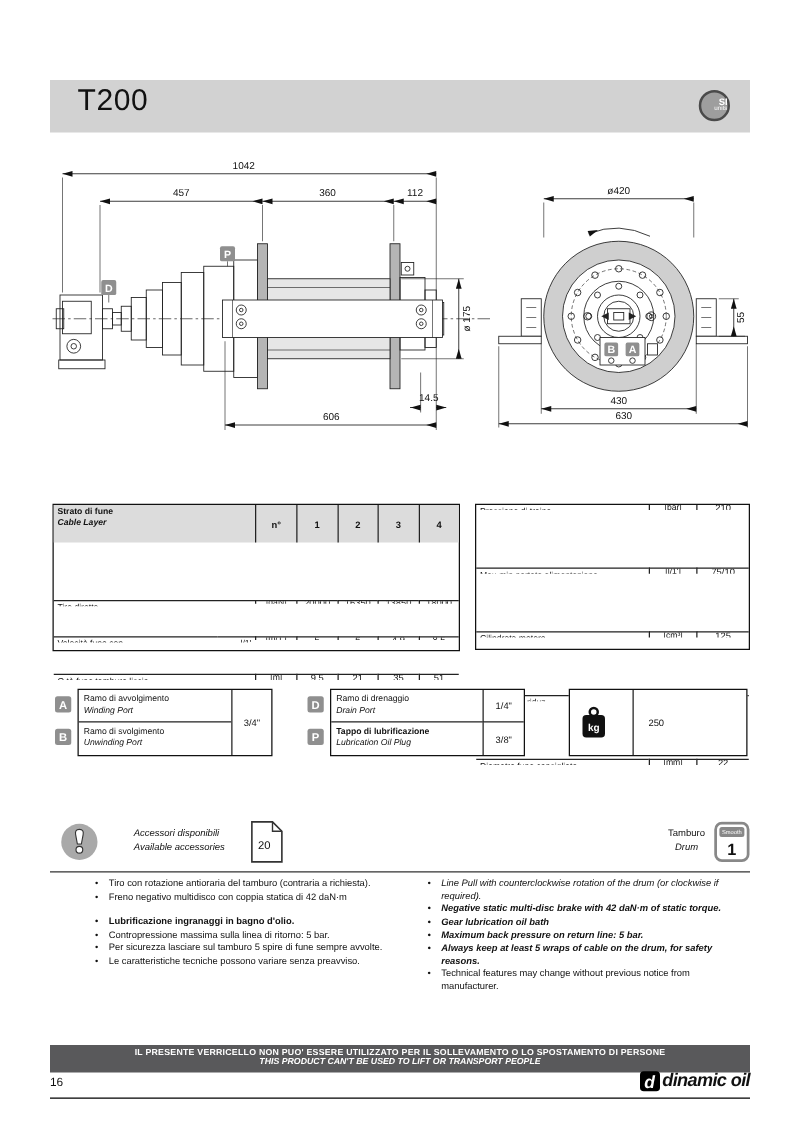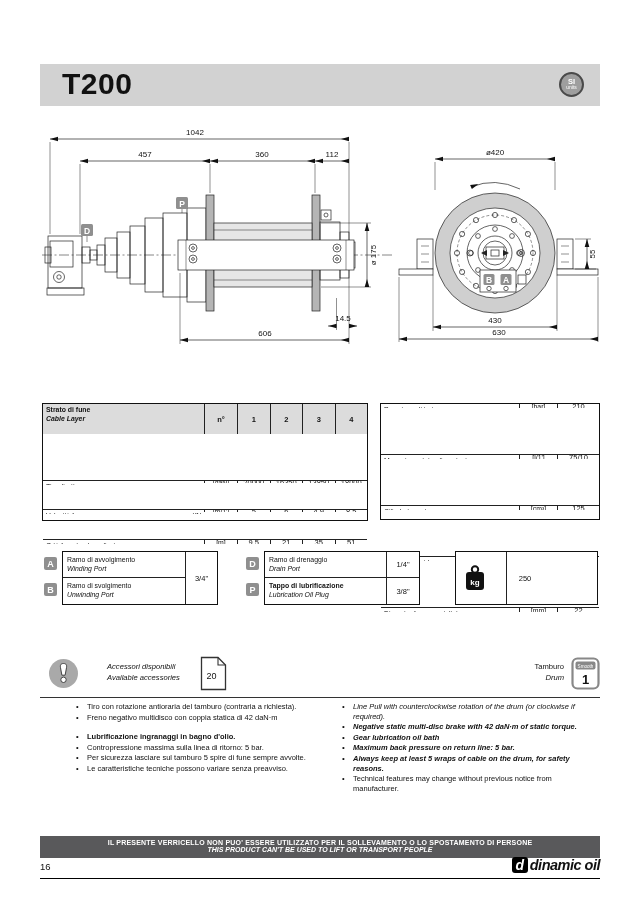--- a/index.html
+++ b/index.html
@@ -1,21 +1,21 @@
 <!DOCTYPE html>
 <html><head>
 <meta charset="utf-8">
 <style>
   html,body{margin:0;padding:0;background:#fff;}
   body{width:640px;height:905px;position:relative;font-family:"Liberation Sans",sans-serif;color:#111;overflow:hidden;}
 
   
   .hdr{position:absolute;left:40px;top:64px;width:560px;height:42px;background:#d2d2d2;}
-  .hdr .model{position:absolute;left:22px;top:3px;font-size:30px;font-weight:bold;letter-spacing:.5px;}
-  .si{position:absolute;right:16px;top:8px;width:25px;height:25px;border-radius:50%;background:#9e9e9e;border:2px solid #4a4a4a;color:#fff;text-align:center;box-sizing:border-box;}
+  .hdr .model{position:absolute;left:22px;top:3px;font-size:24px;font-weight:normal;letter-spacing:.5px;}
+  .si{position:absolute;right:16px;top:8px;width:25px;height:25px;border-radius:50%;background:#9e9e9e;border:2px solid #4a4a4a;color:#fff;text-align:right;box-sizing:border-box;}
   .si .t1{font-size:7.5px;font-weight:bold;margin-top:3.5px;line-height:1;}
   .si .t2{font-size:5px;line-height:1;}
 
   
   svg.drawings{position:absolute;left:40px;top:118px;}
   g.dwg line,g.dwg path,g.dwg rect,g.dwg circle{stroke:#222;stroke-width:.7;fill:none;}
   g.dwg .thin{stroke-width:.5;}
   g.dwg .cl{stroke-dasharray:10 2.5 2 2.5;stroke-width:.55;}
   g.dwg text{stroke:none;fill:#111;font-size:8px;font-family:"Liberation Sans",sans-serif;text-anchor:middle;}
   g.dwg text.badge{fill:#fff;font-size:8.5px;font-weight:bold;}
@@ -49,21 +49,21 @@
   .wbox{position:absolute;left:455px;top:551px;width:143px;height:54px;border:1.2px solid #111;box-sizing:border-box;display:flex;background:#fff;font-size:7.3px;}
   .wbox .icon{width:38px;display:flex;align-items:center;justify-content:center;}
   .wbox .lbl{flex:1;display:flex;flex-direction:column;justify-content:center;align-items:center;line-height:1.3;}
   .wbox .val{width:36px;border-left:1px solid #222;display:flex;align-items:center;justify-content:center;font-size:7.5px;margin-left:12px;}
 
   
   .acc{position:absolute;left:40px;top:652px;width:560px;height:42px;display:flex;align-items:center;}
   .acc .txt{margin-left:28px;font-style:italic;font-size:7.6px;line-height:1.4;}
   .acc .doc{margin-left:20px;}
   .acc .sp{flex:1;}
-  .acc .drum{text-align:right;font-size:7.6px;line-height:1.4;margin-right:7px;}
+  .acc .drum{text-align:center;font-size:7.6px;line-height:1.4;margin-right:7px;}
   .acc .drum .en{font-style:italic;}
   .sep{position:absolute;left:40px;top:697px;width:560px;border-top:1px solid #333;}
 
   
   .notes{position:absolute;top:702px;font-size:7.5px;line-height:1.28;}
   .nit{left:76px;width:240px;}
   .nen{left:342px;width:256px;font-style:italic;}
   .note{display:flex;margin-bottom:1px;}
   .note .bu{width:11px;flex:none;}
   .note.gap{margin-top:10px;}

